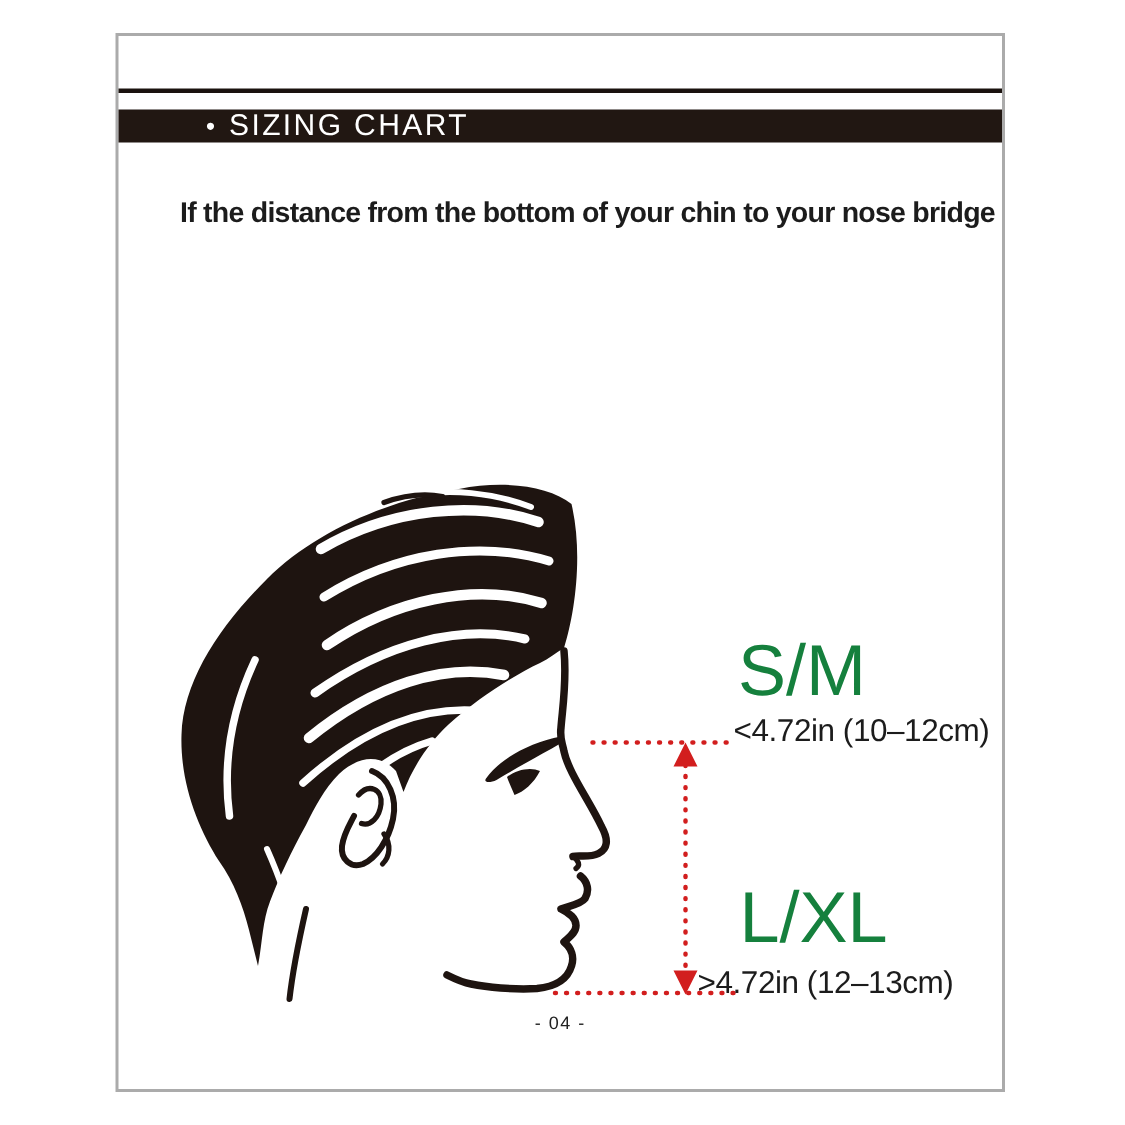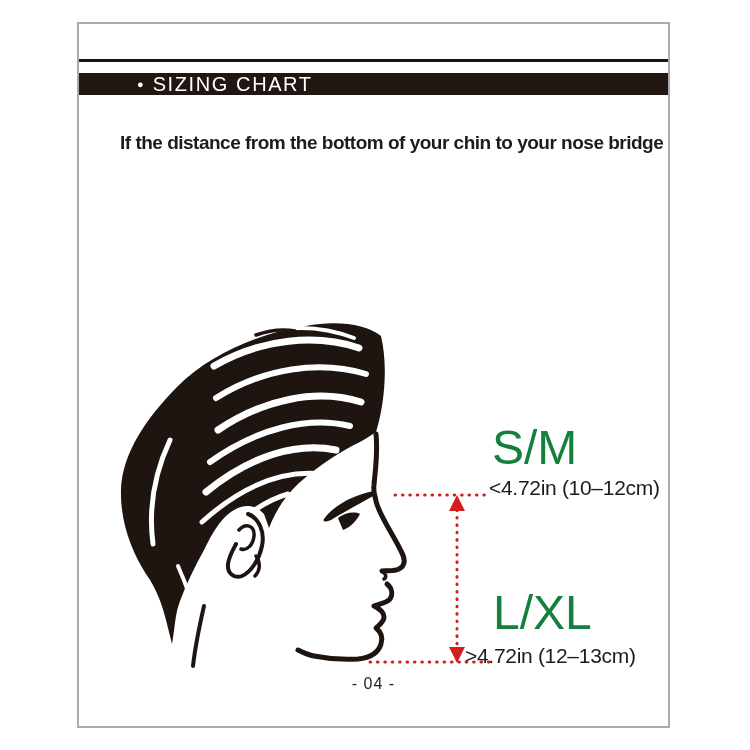--- a/index.html
+++ b/index.html
@@ -15,21 +15,21 @@
   .intro-line{white-space:pre;font-size:19px;letter-spacing:-0.5px;line-height:29px;font-weight:bold;}
   .head-svg{position:absolute;left:33px;top:298px;width:320px;height:360px;}
   .overlay-svg{position:absolute;left:0;top:0;width:593px;height:706px;pointer-events:none;}
   .size-label{position:absolute;color:#15803d;font-size:48px;font-weight:400;line-height:48px;letter-spacing:0px;}
   .size-label.sm{left:413px;top:400px;}
   .size-label.lxl{left:414px;top:565px;}
   .size-meas{position:absolute;color:#1c1c1c;font-size:21px;line-height:25px;letter-spacing:-0.3px;white-space:pre;text-align:center;}
   .size-meas.sm{left:410px;top:451px;}
   .size-meas.lxl{left:386px;top:619px;}
   .pagenum{position:absolute;left:0;top:651px;width:100%;text-align:center;
-           color:#222;font-size:16px;letter-spacing:1px;}
+           color:#222;font-size:12px;letter-spacing:1px;}
   .ink-stroke{stroke:#1e1410;fill:none;stroke-linecap:round;stroke-linejoin:round;}
   .ink-fill{fill:#1e1410;stroke:none;}
   .white-streak{stroke:#ffffff;fill:none;stroke-linecap:round;}
   .red-dotted{stroke:#d21e1e;stroke-width:3;fill:none;stroke-linecap:round;stroke-dasharray:0.6 6.8;}
   .red-tri{fill:#d21e1e;stroke:none;}
 </style>
 </head>
 <body>
 
 <div class="stage">

